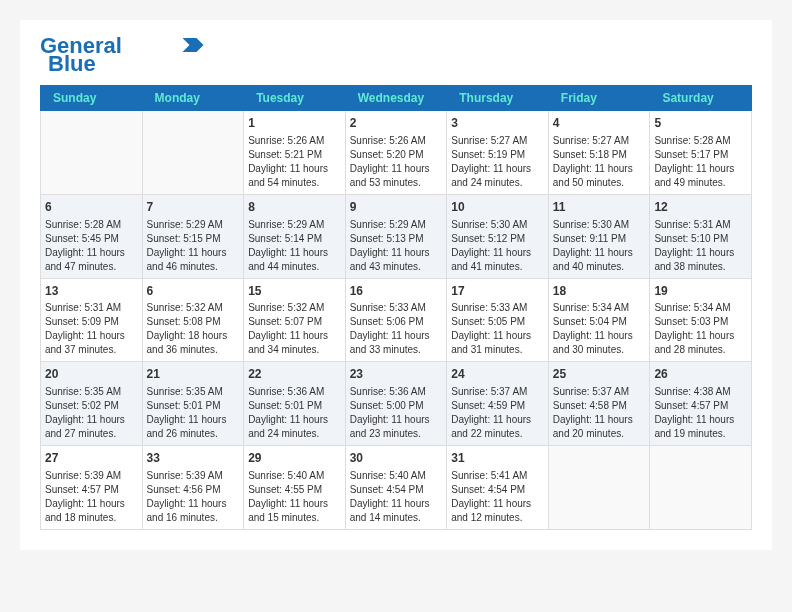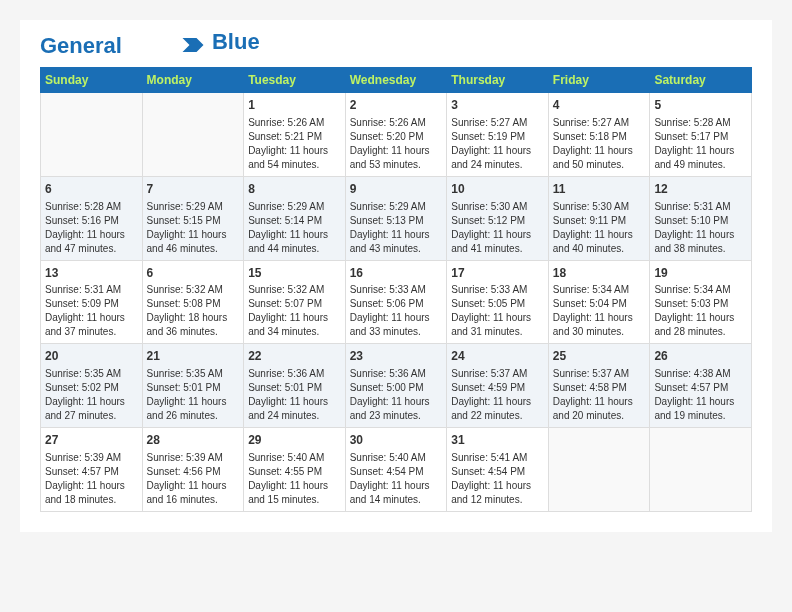--- a/index.html
+++ b/index.html
@@ -17,21 +17,21 @@
       padding: 15px 20px 20px;
     }
     .header {
       display: flex;
       justify-content: space-between;
       align-items: flex-start;
       margin-bottom: 10px;
     }
     .logo {
       display: flex;
-      flex-direction: row;
+      flex-direction: column;
       align-items: flex-start;
     }
     .logo-text {
       font-size: 22px;
       font-weight: bold;
       color: #333;
       line-height: 1;
     }
     .logo-text span.blue { color: #1a6eb5; }
     .logo-arrow {
@@ -53,22 +53,22 @@
       font-size: 16px;
       color: #444;
     }
     table {
       width: 100%;
       border-collapse: collapse;
       font-size: 11px;
     }
     thead tr th {
       background-color: #1a6eb5;
-      color: #bef264;
-      padding: 5px 4px;
+      color: #5eead4;
+      padding: 5px 12px;
       text-align: left;
       font-size: 12px;
       font-weight: bold;
       border: 1px solid #1a6eb5;
     }
     tbody tr td {
       border: 1px solid #ddd;
       padding: 4px 4px;
       vertical-align: top;
       width: calc(100% / 7);
@@ -167,21 +167,21 @@
             <span class="day-num">5</span>
             <div class="cell-content">Sunrise: 5:28 AM</div>
             <div class="cell-content">Sunset: 5:17 PM</div>
             <div class="cell-content">Daylight: 11 hours and 49 minutes.</div>
           </td>
         </tr>
         <tr>
           <td>
             <span class="day-num">6</span>
             <div class="cell-content">Sunrise: 5:28 AM</div>
-            <div class="cell-content">Sunset: 5:16 PM</div>
+            <div class="cell-content">Sunset: 5:45 PM</div>
             <div class="cell-content">Daylight: 11 hours and 47 minutes.</div>
           </td>
           <td>
             <span class="day-num">7</span>
             <div class="cell-content">Sunrise: 5:29 AM</div>
             <div class="cell-content">Sunset: 5:15 PM</div>
             <div class="cell-content">Daylight: 11 hours and 46 minutes.</div>
           </td>
           <td>
             <span class="day-num">8</span>
@@ -303,21 +303,21 @@
           </td>
         </tr>
         <tr>
           <td>
             <span class="day-num">27</span>
             <div class="cell-content">Sunrise: 5:39 AM</div>
             <div class="cell-content">Sunset: 4:57 PM</div>
             <div class="cell-content">Daylight: 11 hours and 18 minutes.</div>
           </td>
           <td>
-            <span class="day-num">28</span>
+            <span class="day-num">33</span>
             <div class="cell-content">Sunrise: 5:39 AM</div>
             <div class="cell-content">Sunset: 4:56 PM</div>
             <div class="cell-content">Daylight: 11 hours and 16 minutes.</div>
           </td>
           <td>
             <span class="day-num">29</span>
             <div class="cell-content">Sunrise: 5:40 AM</div>
             <div class="cell-content">Sunset: 4:55 PM</div>
             <div class="cell-content">Daylight: 11 hours and 15 minutes.</div>
           </td>

